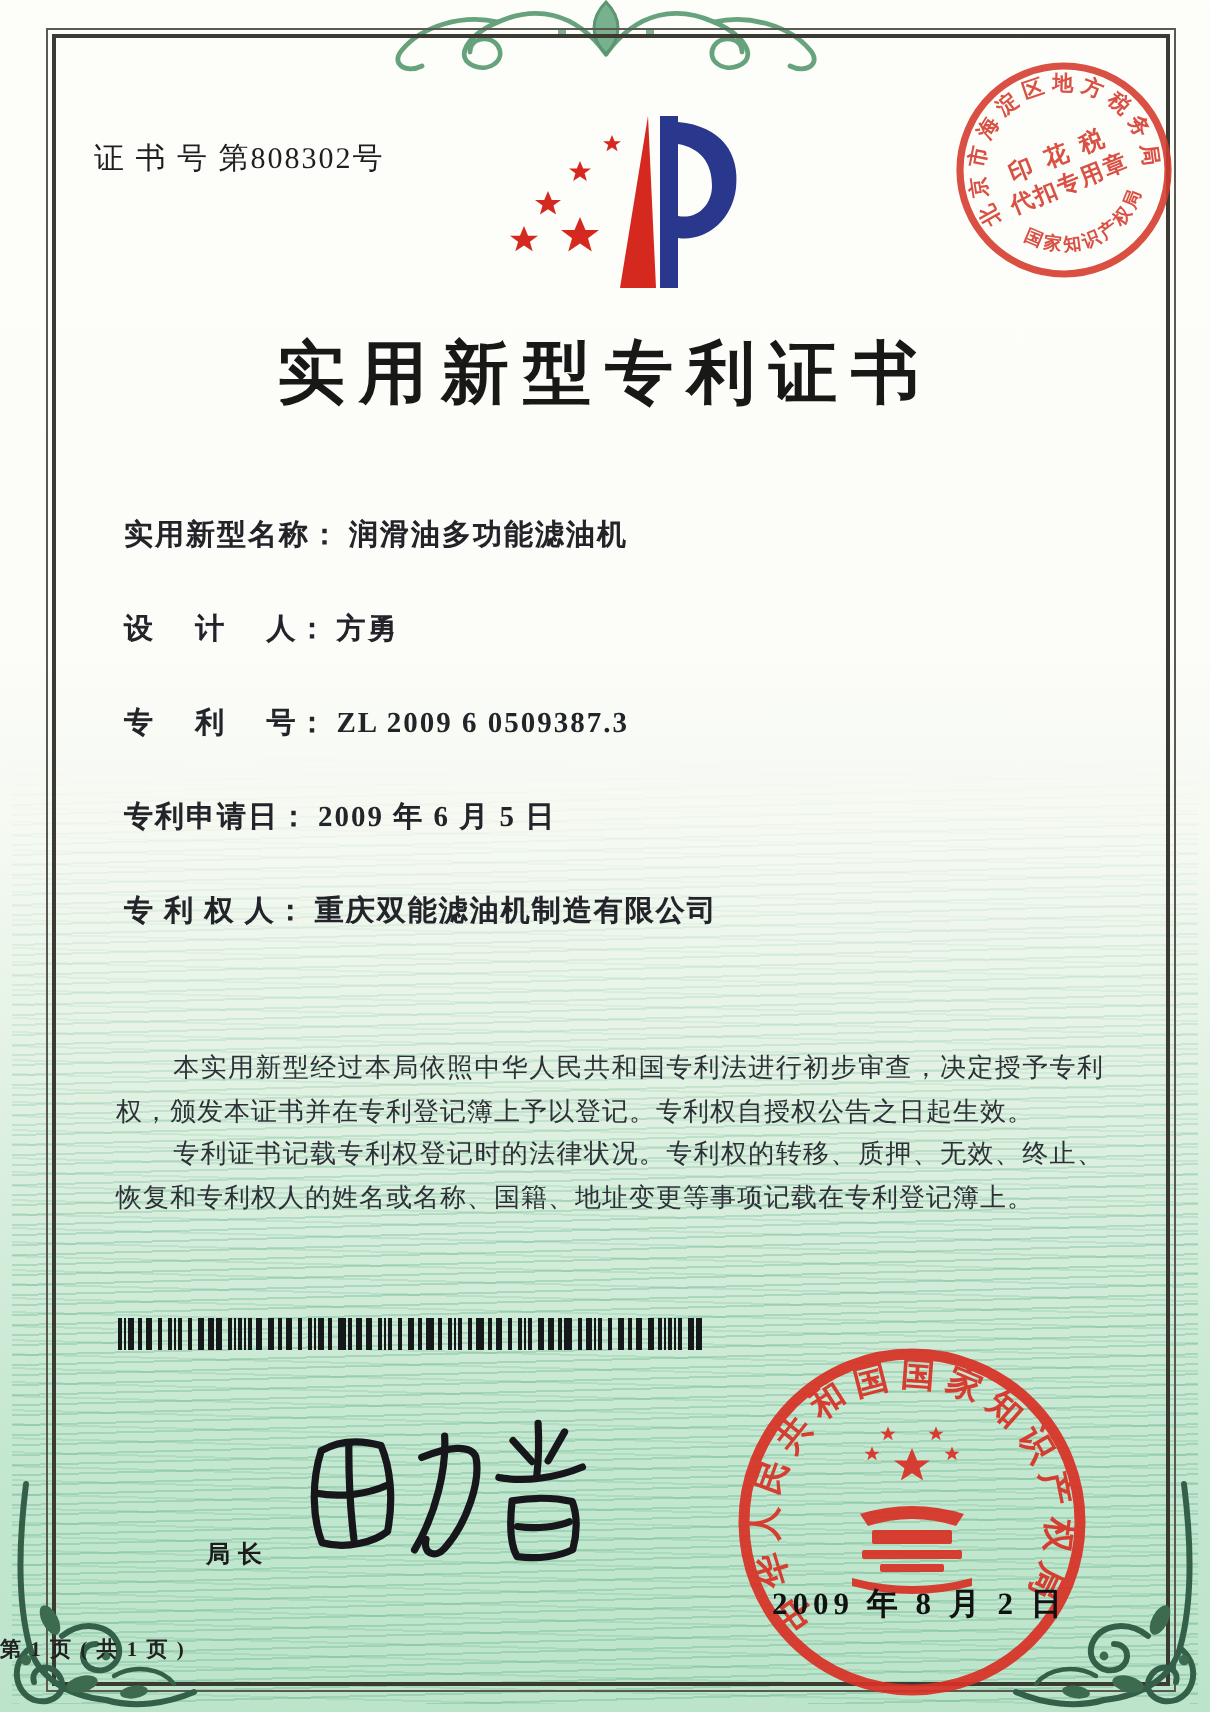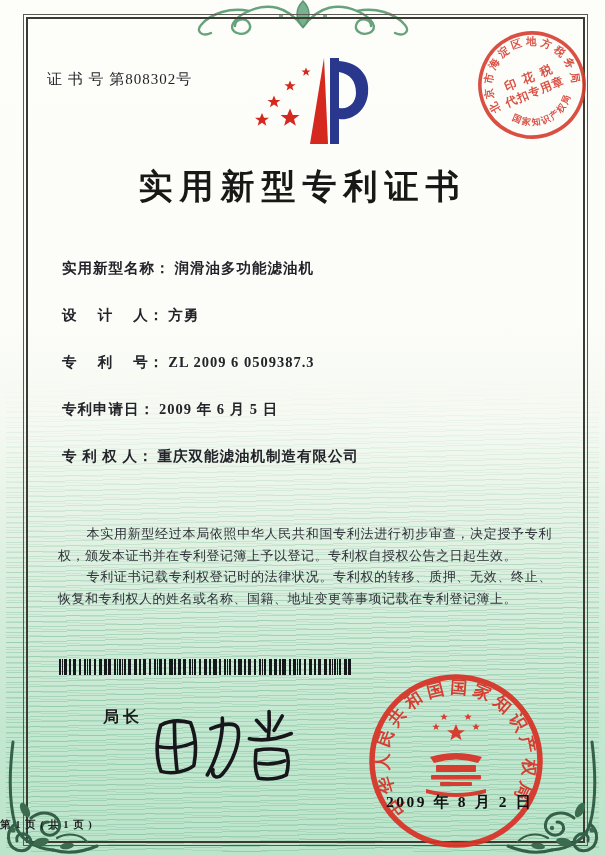--- a/index.html
+++ b/index.html
@@ -42,21 +42,21 @@
     margin:0;font-size:13px;line-height:21.5px;text-indent:2.2em;
     text-align:justify;letter-spacing:.5px;font-weight:500;
   }
   .barcode{
     left:59px;top:659px;width:293px;height:16px;
     background:
       repeating-linear-gradient(90deg,#15181a 0 2px,rgba(0,0,0,0) 2px 5px),
       repeating-linear-gradient(90deg,#15181a 0 1px,rgba(0,0,0,0) 1px 7px),
       repeating-linear-gradient(90deg,rgba(0,0,0,0) 0 3px,#15181a 3px 4px,rgba(0,0,0,0) 4px 11px);
   }
-  .director{left:103px;top:707px;font-size:16px;letter-spacing:4px;color:#1c1c1c;font-weight:600;}
+  .director{left:103px;top:769px;font-size:12px;letter-spacing:4px;color:#1c1c1c;font-weight:600;}
   .signature-svg{left:146px;top:708px;}
   .seal-svg{left:364px;top:669px;z-index:3;opacity:.92;}
   .seal-date{left:386px;top:792px;font-size:15.5px;font-weight:700;letter-spacing:2.5px;color:#111;z-index:5;}
   .footer{left:0;top:818px;width:100%;text-align:left;font-size:10.5px;color:#222;letter-spacing:1px;font-weight:600;}
   .tax-stamp-svg{left:465px;top:18px;transform:rotate(-22deg);opacity:.88;z-index:2;}
   .logo-svg{left:248px;top:52px;}
   .flourish-top{left:50%;top:-3px;transform:translateX(-50%);}
   .corner-bl{left:1px;bottom:-2px;}
   .corner-br{right:1px;bottom:-2px;transform:scaleX(-1);}
   .hidden-defs{position:absolute;width:0;height:0;}

